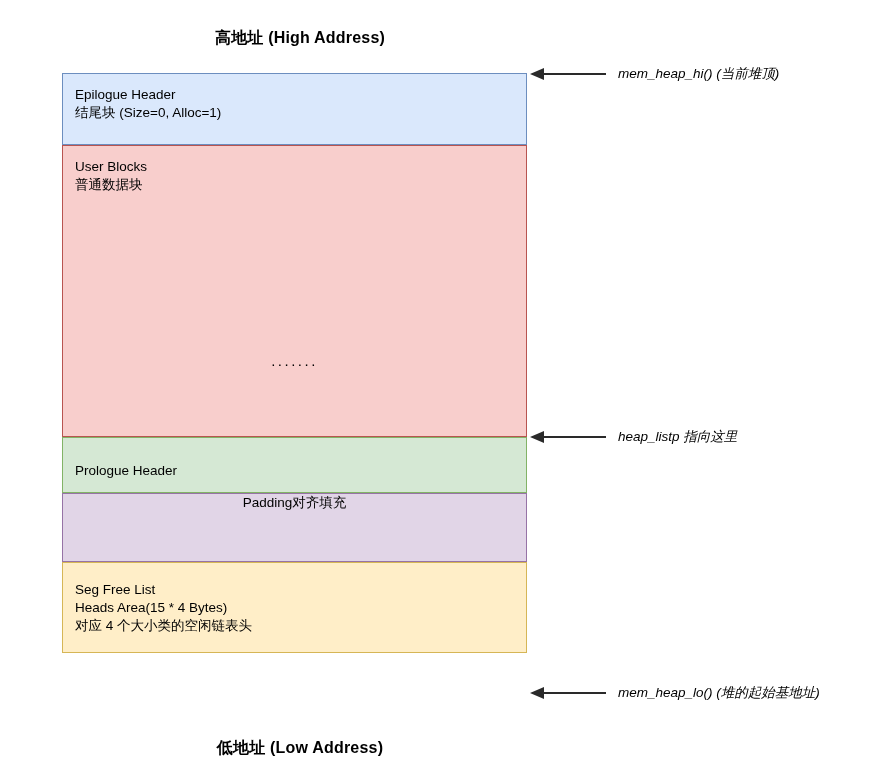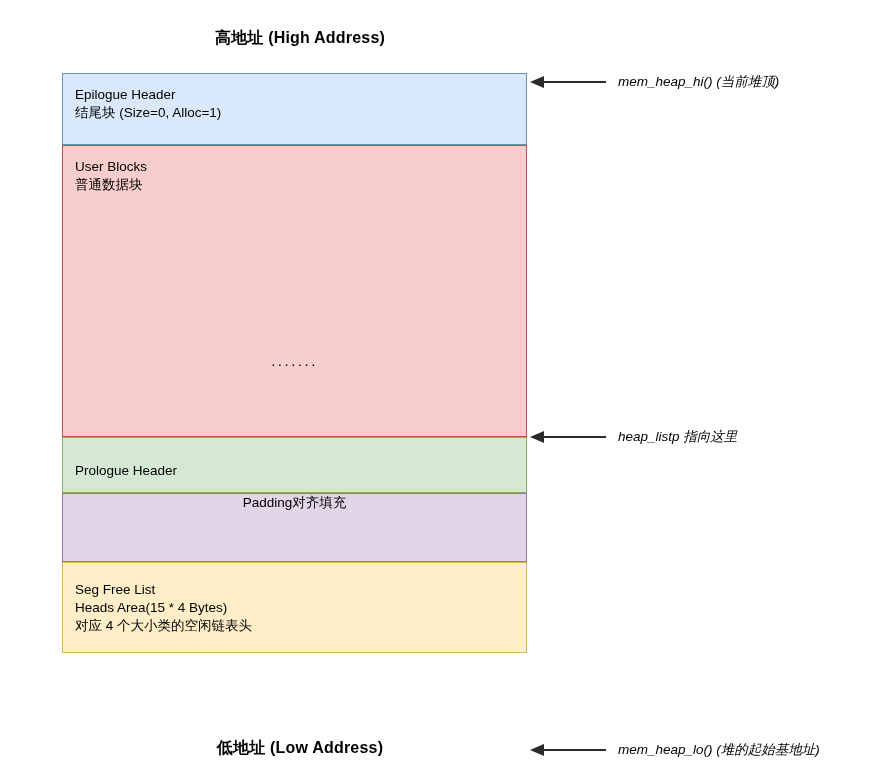--- a/index.html
+++ b/index.html
@@ -136,23 +136,23 @@
     border-right: 14px solid #2a2a2a;
   }
   .annot .annot-text {
     font-size: 13.5px;
     font-style: italic;
     white-space: nowrap;
     margin-left: 12px;
     color: #000;
   }
 
-  .annot-hi  { left: 530px; top: 72px; }
+  .annot-hi  { left: 530px; top: 64px; }
   .annot-listp { left: 530px; top: 427px; }
-  .annot-lo  { left: 530px; top: 740px; }
+  .annot-lo  { left: 530px; top: 683px; }
 </style>
 </head>
 <body>
 
 <div class="label-top">高地址 (High Address)</div>
 
 <div class="heap-stack">
 
   <div class="block blk-epilogue">
     <div class="line">Epilogue Header</div>

